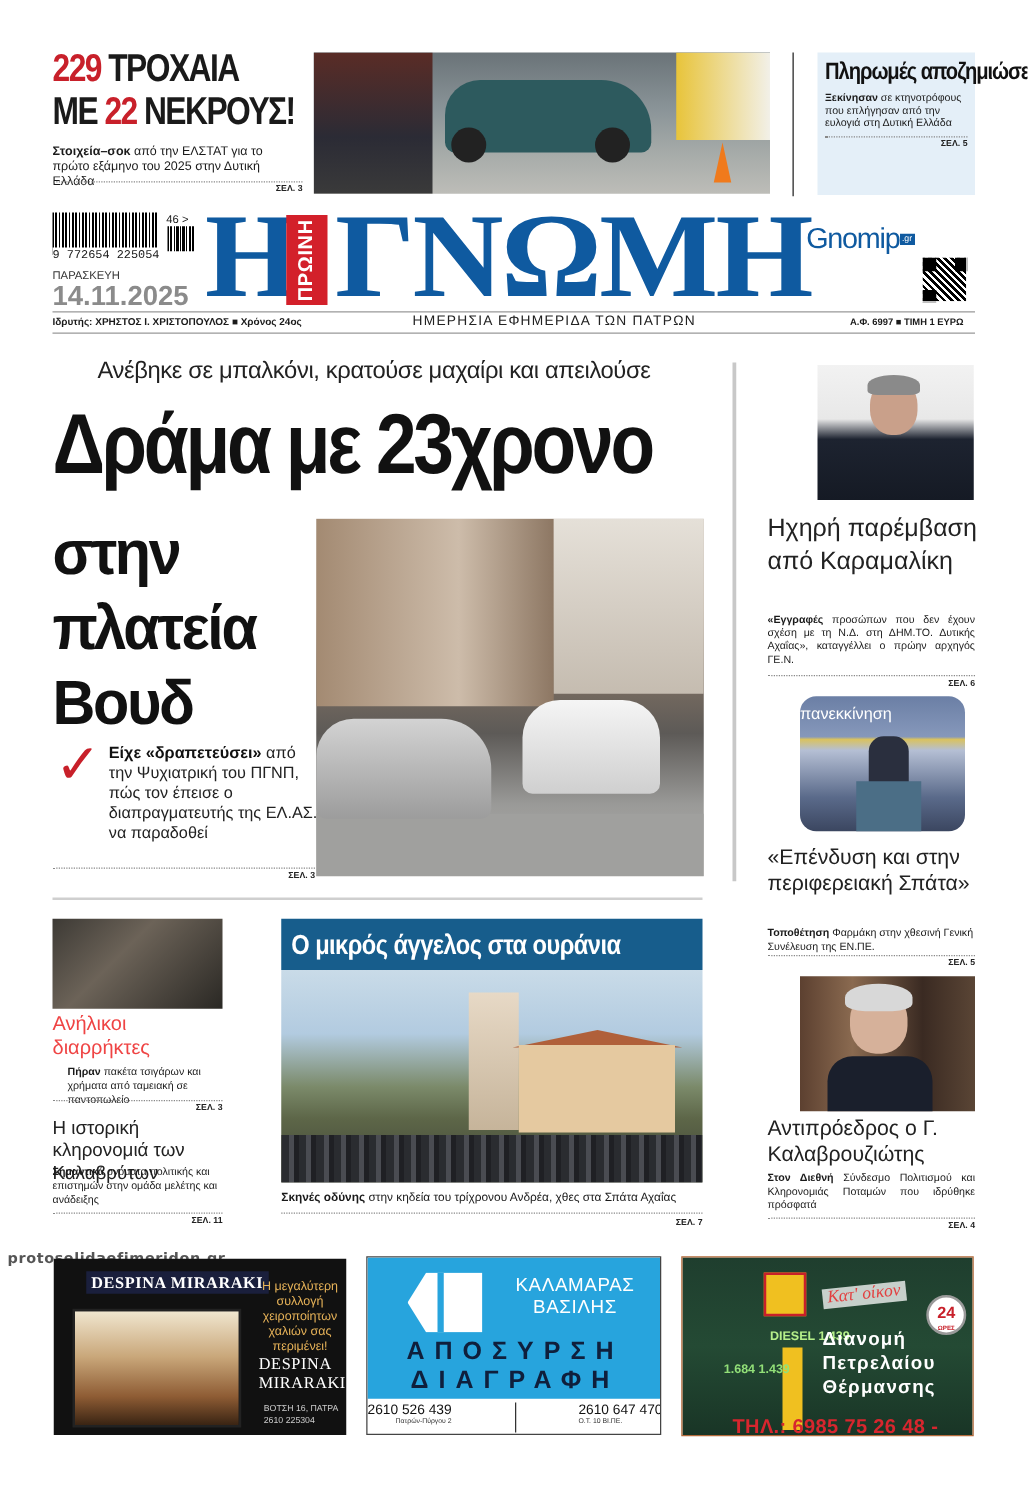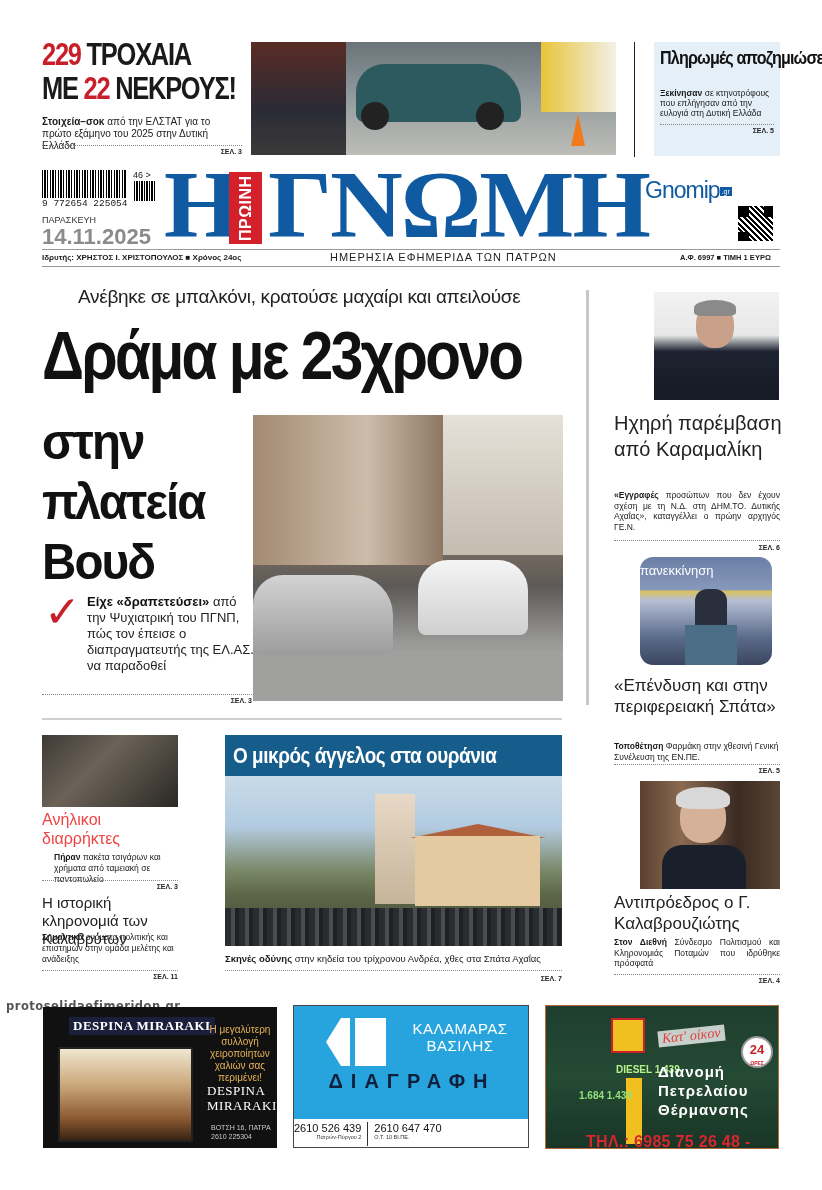--- a/index.html
+++ b/index.html
@@ -22,21 +22,21 @@
   #top-photo .wheel1 { position:absolute; left:110px; top:60px; width:28px; height:28px; border-radius:50%; background:#222; }
   #top-photo .wheel2 { position:absolute; left:225px; top:60px; width:28px; height:28px; border-radius:50%; background:#222; }
   #top-photo .amb { position:absolute; right:0; top:0; width:75px; height:70px; background: linear-gradient(90deg,#e8c43a,#f2f0e8); }
   #top-photo .cone { position:absolute; left:320px; top:72px; width:0; height:0; border-left:7px solid transparent; border-right:7px solid transparent; border-bottom:32px solid #f07a1c; }
 
   #top-vline { left: 634px; top: 42px; width: 1px; height: 115px; background: #222; }
 
   
   #right-teaser { left: 654px; top: 42px; width: 126px; height: 114px; background: #e4eff8; padding: 5px 6px; }
   #right-teaser h3 { font-size: 19px; line-height: 21px; font-weight: bold; letter-spacing: -1px; color: #111; transform: scaleX(0.85); transform-origin: left top; white-space: nowrap; }
-  #right-teaser p { font-size: 8.5px; line-height: 10px; margin-top: 20px; }
+  #right-teaser p { font-size: 8.5px; line-height: 10px; margin-top: 5px; }
 
   
   #barcode { left: 42px; top: 170px; width: 85px; height: 34px; background: repeating-linear-gradient(90deg,#000 0 1px,#fff 1px 2px,#000 2px 4px,#fff 4px 5px,#000 5px 6px,#fff 6px 8px); }
   #barcode-num { left: 42px; top: 198px; font-size: 9.5px; font-family: "Liberation Mono", monospace; background:#fff; padding-right:2px; letter-spacing:0px; }
   #barcode-issue { left: 133px; top: 170px; font-size: 9px; }
   #barcode-small { left: 134px; top: 181px; width: 22px; height: 20px; background: repeating-linear-gradient(90deg,#000 0 1px,#fff 1px 2px,#000 2px 4px,#fff 4px 5px); }
   #day-label { left: 42px; top: 215px; font-size: 9px; color: #333; }
   #date-label { left: 42px; top: 224px; font-size: 22px; font-weight: bold; color: #8b8b8b; letter-spacing: 0px; }
 
   #logo-H { left: 164px; top: 160px; font-family: "Liberation Serif", serif; font-size: 96px; font-weight: bold; color: #0f5aa0; line-height: 90px; }
@@ -136,21 +136,21 @@
   #ad1 .slogan { position:absolute; left:160px; top:17px; width:74px; font-size:10px; line-height:12px; color:#e6b258; text-align:center; }
   #ad1 .brand2 { position:absolute; left:164px; top:76px; font-family:"Liberation Serif", serif; font-size:13px; line-height:15px; color:#fff; letter-spacing: 0.5px; }
   #ad1 .addr { position:absolute; left:168px; top:116px; font-size:7px; line-height:9px; color:#ccc; }
 
   #ad2 { left: 293px; top: 1005px; width: 236px; height: 143px; background: #fff; border: 1px solid #444; overflow: hidden; }
   #ad2 .blue { position:absolute; left:0; top:0; width:236px; height:113px; background:#27a4dd; }
   #ad2 .logo { position:absolute; left:32px; top:12px; width:60px; height:48px; background:#fff; clip-path: polygon(25% 0,100% 0,100% 100%,25% 100%,0 50%); }
   #ad2 .logo:after { content:""; position:absolute; left:24px; top:0; width:5px; height:48px; background:#27a4dd; }
   #ad2 .name { position:absolute; left:110px; top:14px; width:112px; font-size:15px; line-height:17px; color:#fff; text-align:center; letter-spacing: 0.5px; }
   #ad2 .service { position:absolute; left:0; top:64px; width:236px; font-size:20px; line-height:23px; color:#0f1f3c; text-align:center; letter-spacing: 8px; font-weight: bold; }
-  #ad2 .phones { position:absolute; left:0; top:116px; width:236px; display:flex; justify-content:flex-start; gap:6px; }
+  #ad2 .phones { position:absolute; left:0; top:116px; width:236px; display:flex; justify-content:space-between; gap:6px; }
   #ad2 .ph { font-size:11px; color:#111; text-align:right; }
   #ad2 .ph small { display:block; font-size:5.5px; color:#333; }
   #ad2 .sep { width:1px; height:24px; background:#333; }
 
   #ad3 { left: 545px; top: 1005px; width: 234px; height: 144px; background: linear-gradient(180deg,#1f3e2e 0%,#244a34 50%,#193526 100%); border: 1px solid #b36a3a; overflow: hidden; }
   #ad3 .sign { position:absolute; left:65px; top:12px; width:34px; height:35px; background:#f0c020; border:2px solid #c8202a; }
   #ad3 .price { position:absolute; left:70px; top:58px; font-size:10px; color:#b6f08a; font-weight: bold; }
   #ad3 .price2 { position:absolute; left:33px; top:84px; font-size:10px; color:#92e078; line-height:12px; font-weight: bold; }
   #ad3 .pole { position:absolute; left:80px; top:72px; width:16px; height:66px; background:#f0c020; }
   #ad3 .slogan { position:absolute; left:112px; top:22px; font-family:"Liberation Serif", serif; font-style:italic; font-size:14px; color:#e24040; transform: rotate(-6deg); background:rgba(255,255,255,0.75); padding: 0 4px; }
@@ -291,20 +291,21 @@
       <div>ΒΟΤΣΗ 16, ΠΑΤΡΑ</div>
       <div>2610 225304</div>
     </div>
 </div>
 
 <div class="abs" id="ad2">
   <div class="blue"></div>
   <div class="logo"></div>
   <div class="name">ΚΑΛΑΜΑΡΑΣ ΒΑΣΙΛΗΣ</div>
   <div class="service">
+      <div>ΑΠΟΣΥΡΣΗ</div>
       <div>ΔΙΑΓΡΑΦΗ</div>
     </div>
   <div class="phones">
     <div class="ph"><span>2610 526 439</span><small>Πατρών-Πύργου 2</small></div>
     <div class="sep"></div>
     <div class="ph" style="text-align:left;"><span>2610 647 470</span><small>Ο.Τ. 10 ΒΙ.ΠΕ.</small></div>
   </div>
 </div>
 
 <div class="abs" id="ad3">

